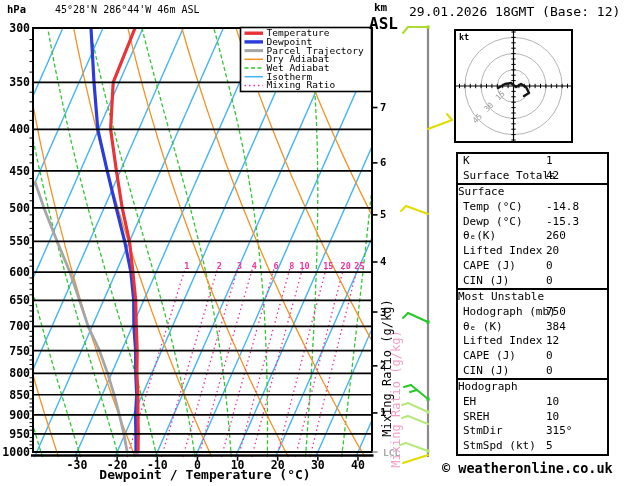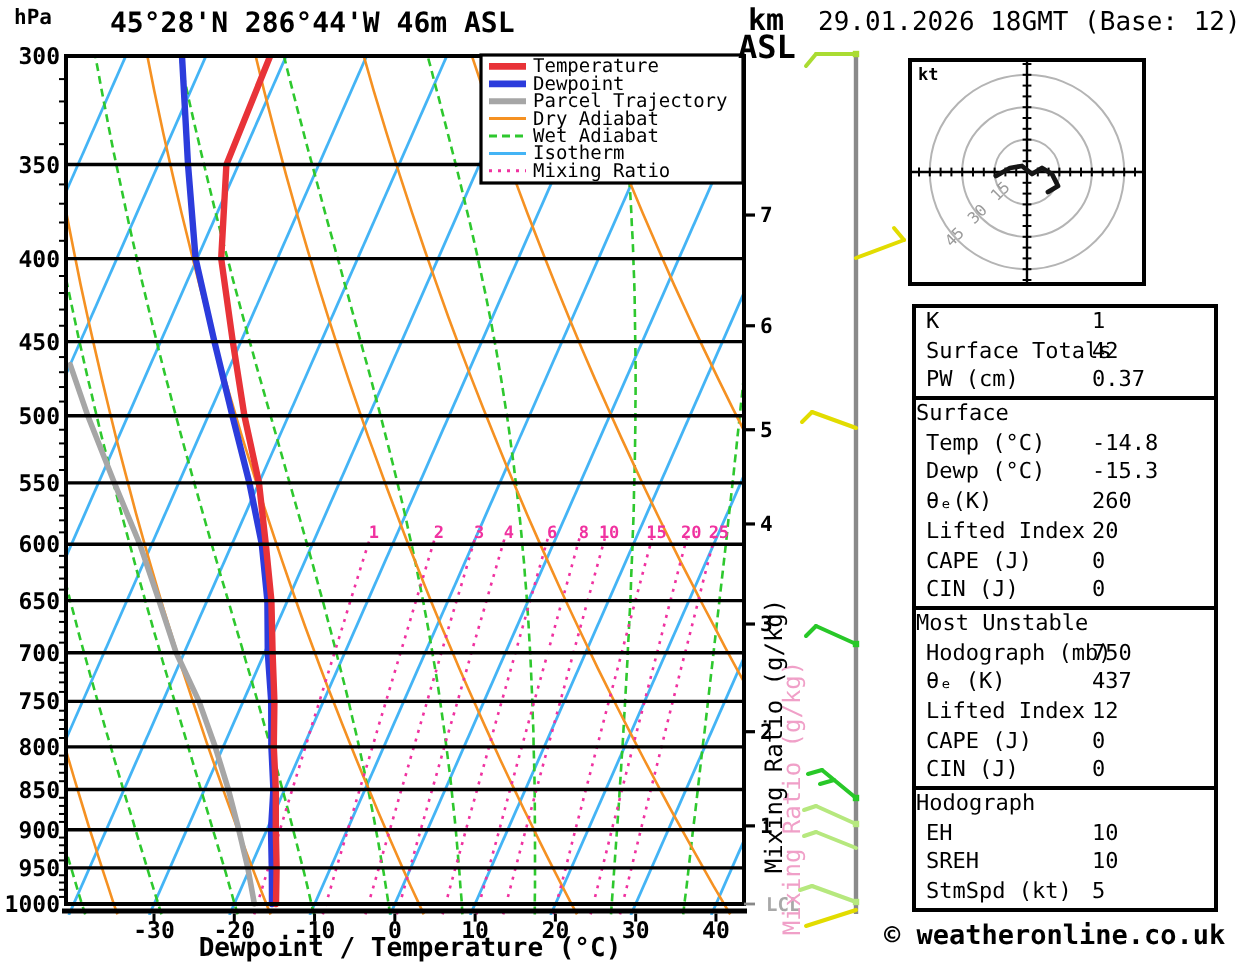--- a/index.html
+++ b/index.html
@@ -290,50 +290,50 @@
       <line x1="511.3" y1="134.6" x2="515.7" y2="134.6" stroke="#000" stroke-width="1"></line>
       <line x1="567.5" y1="83.8" x2="567.5" y2="88.2" stroke="#000" stroke-width="1"></line>
       <line x1="511.3" y1="140" x2="515.7" y2="140" stroke="#000" stroke-width="1"></line>
       <text x="502.0466" y="97.4534" font-size="8px" fill="#9a9a9a" text-anchor="middle" transform="rotate(-45 502.0466 97.4534)">15</text>
       <text x="490.5932" y="108.9068" font-size="8px" fill="#9a9a9a" text-anchor="middle" transform="rotate(-45 490.5932 108.9068)">30</text>
       <text x="479.1398" y="120.36019999999999" font-size="8px" fill="#9a9a9a" text-anchor="middle" transform="rotate(-45 479.1398 120.36019999999999)">45</text>
       <path d="M498.0,88.0L505.0,84.0L511.0,83.0L516.0,87.0L521.0,84.0L526.0,87.0L529.0,93.0L524.0,96.0" fill="none" stroke="#151515" stroke-width="2.4" stroke-linejoin="round" stroke-linecap="round"></path>
     </svg>
 
   <div class="hlab" style="left:7px;top:3px;font-size:10.5px;font-weight:bold">hPa</div>
-  <div class="hlab" style="left:55px;top:4px;font-size:14px;font-weight:bold">45°28'N 286°44'W 46m ASL</div>
-  <div class="hlab" style="left:374px;top:1px;font-size:15px;font-weight:bold">km</div>
+  <div class="hlab" style="left:55px;top:4px;font-size:10px;font-weight:normal">45°28'N 286°44'W 46m ASL</div>
+  <div class="hlab" style="left:374px;top:1px;font-size:11px;font-weight:bold">km</div>
   <div class="hlab" style="left:369px;top:14px;font-size:16px;font-weight:bold">ASL</div>
   <div class="hlab" style="left:409px;top:4px;font-size:13px;font-weight:normal">29.01.2026 18GMT (Base: 12)</div>
   <div class="hlab" style="left:40px;top:467px;width:330px;text-align:center;font-size:13px;font-weight:bold">Dewpoint / Temperature (°C)</div>
   <div class="hlab" style="left:442px;top:460px;font-size:13.5px;font-weight:bold">© weatheronline.co.uk</div>
 
   <div id="panel">
       <div class="sec">
         <div class="prow"><span class="lab">K</span><span class="val">1</span></div>
         <div class="prow"><span class="lab">Surface Totals</span><span class="val">42</span></div>
-        <div class="prow"><span class="lab">PW (cm)</span><span class="val">0.37</span></div>
       </div>
       <div class="sec">
         <div class="sech">Surface</div>
         <div class="prow"><span class="lab">Temp (°C)</span><span class="val">-14.8</span></div>
         <div class="prow"><span class="lab">Dewp (°C)</span><span class="val">-15.3</span></div>
         <div class="prow"><span class="lab">θₑ(K)</span><span class="val">260</span></div>
         <div class="prow"><span class="lab">Lifted Index</span><span class="val">20</span></div>
         <div class="prow"><span class="lab">CAPE (J)</span><span class="val">0</span></div>
         <div class="prow"><span class="lab">CIN (J)</span><span class="val">0</span></div>
       </div>
       <div class="sec">
         <div class="sech">Most Unstable</div>
         <div class="prow"><span class="lab">Hodograph (mb)</span><span class="val">750</span></div>
-        <div class="prow"><span class="lab">θₑ (K)</span><span class="val">437</span></div>
+        <div class="prow"><span class="lab">θₑ (K)</span><span class="val">384</span></div>
         <div class="prow"><span class="lab">Lifted Index</span><span class="val">12</span></div>
         <div class="prow"><span class="lab">CAPE (J)</span><span class="val">0</span></div>
         <div class="prow"><span class="lab">CIN (J)</span><span class="val">0</span></div>
       </div>
       <div class="sec">
         <div class="sech">Hodograph</div>
         <div class="prow"><span class="lab">EH</span><span class="val">10</span></div>
         <div class="prow"><span class="lab">SREH</span><span class="val">10</span></div>
+        <div class="prow"><span class="lab">StmDir</span><span class="val">315°</span></div>
         <div class="prow"><span class="lab">StmSpd (kt)</span><span class="val">5</span></div>
       </div>
     </div>
 </div>
 
 </body></html>

